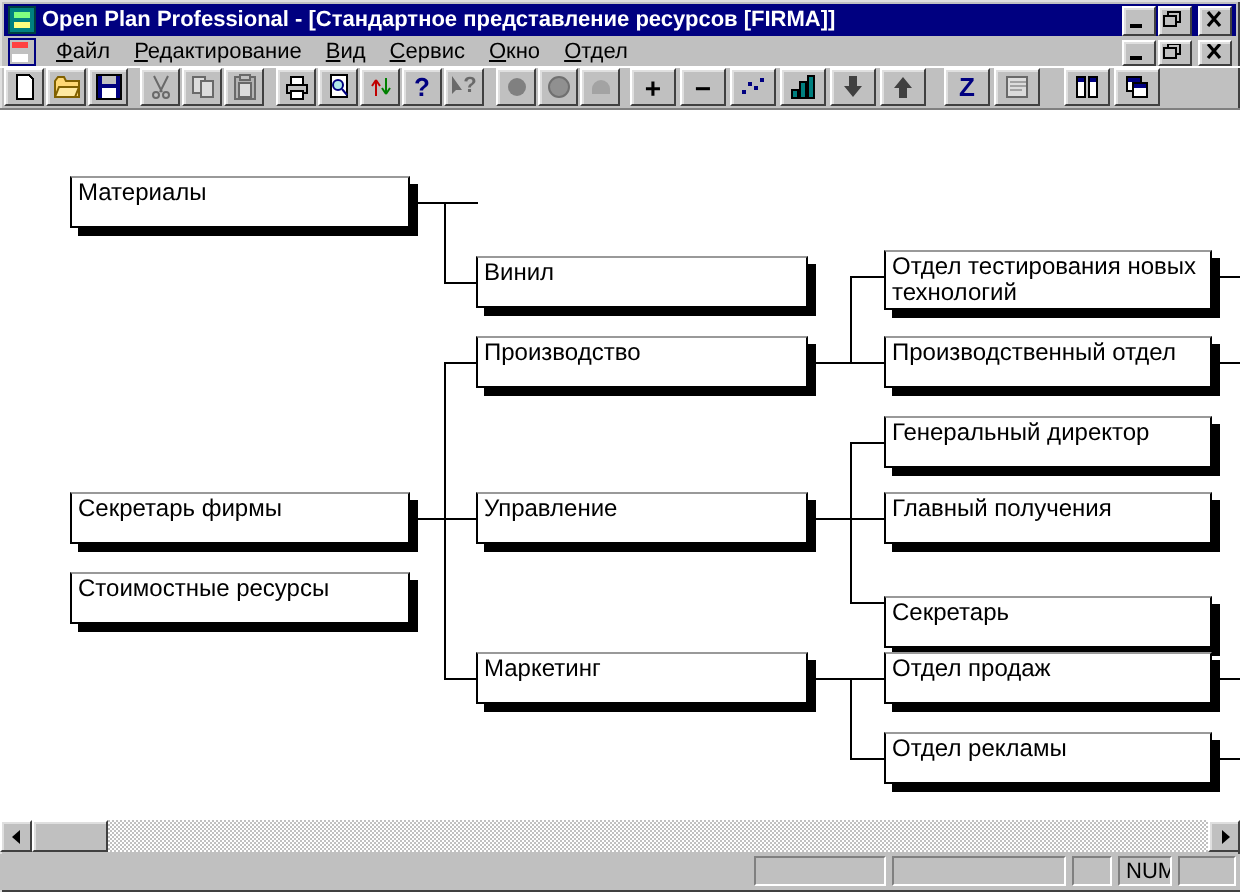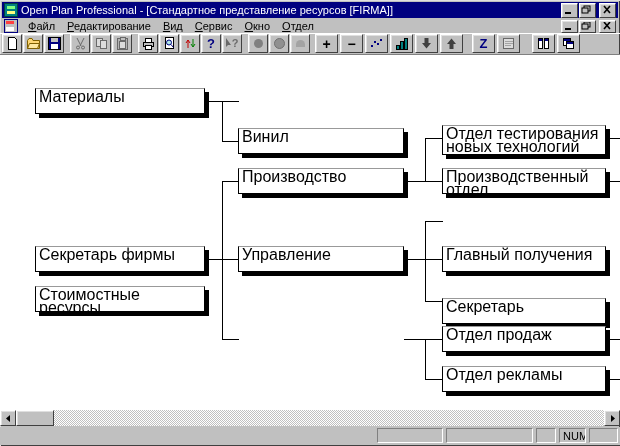--- a/index.html
+++ b/index.html
@@ -7,21 +7,21 @@
     position:relative;width:620px;height:446px;background:#c0c0c0;
     font-family:"Liberation Sans",sans-serif;font-size:11px;color:#000;
     overflow:hidden;box-shadow:inset 1px 1px 0 #dfdfdf, inset -1px -1px 0 #404040;
   }
   
   .titlebar{position:absolute;left:2px;top:2px;width:616px;height:16px;background:#000080;
     display:flex;align-items:center;}
   .titlebar .app-icon{width:12px;height:12px;margin:0 3px 0 2px;position:relative;background:#008080;border:1px solid #004040;}
   .titlebar .app-icon i{position:absolute;left:2px;top:2px;width:8px;height:3px;background:#80ff80;}
   .titlebar .app-icon b{position:absolute;left:2px;bottom:2px;width:8px;height:3px;background:#ffff80;}
-  .title-text{color:#fff;font-weight:normal;white-space:nowrap;overflow:hidden;flex:1;}
+  .title-text{color:#fff;font-weight:bold;white-space:nowrap;overflow:hidden;flex:1;}
   .winbtns{display:flex;gap:1px;margin-right:2px;}
   .winbtn{width:15px;height:13px;background:#c0c0c0;position:relative;
     border:1px solid;border-color:#fff #404040 #404040 #fff;box-shadow:inset 1px 1px 0 #dfdfdf;}
   .winbtn.gap{margin-left:2px;}
   .winbtn svg{position:absolute;left:1px;top:1px;}
   
   .menubar{position:absolute;left:2px;top:19px;width:616px;height:14px;display:flex;align-items:center;}
   .doc-icon{width:12px;height:12px;margin:0 4px 0 2px;background:#c0c0c0;position:relative;border:1px solid #000080;}
   .doc-icon i{position:absolute;left:1px;top:1px;width:8px;height:3px;background:#ff4040;}
   .doc-icon b{position:absolute;left:1px;bottom:1px;width:8px;height:4px;background:#ffffff;}
@@ -36,21 +36,21 @@
     display:flex;align-items:center;justify-content:center;font-family:"Liberation Sans",sans-serif;}
   .tb.w20{width:20px;} .tb.w23{width:23px;}
   .tb span{font-size:11px;font-weight:bold;line-height:1;}
   .tb.disabled svg,.tb.disabled span,.tb.disabled .arch{opacity:.45;filter:grayscale(1);}
   .arch{width:9px;height:7px;background:#808080;border-radius:5px 5px 0 0;}
   .dot{width:9px;height:9px;border-radius:50%;background:#808080;}
   .toolbar-edge{position:absolute;left:0;top:54px;width:620px;height:1px;background:#808080;}
   
   .canvas{position:absolute;left:0;top:55px;width:620px;height:355px;background:#fff;overflow:hidden;}
   .node{position:absolute;height:26px;background:#fff;border:1px solid #000;border-top-color:#999;
-    box-shadow:4px 4px 0 #000;padding:1px 0 0 3px;line-height:13px;font-size:16px;z-index:2;box-sizing:border-box;}
+    box-shadow:4px 4px 0 #000;padding:1px 0 0 3px;line-height:13px;font-size:12px;z-index:2;box-sizing:border-box;}
   .node.tall{height:30px;}
   .hl,.vl{position:absolute;background:#000;z-index:1;}
   .hl{height:1px;} .vl{width:1px;}
   
   .hscroll{position:absolute;left:0;top:410px;width:620px;height:16px;
     background-color:#c0c0c0;
     background-image:linear-gradient(45deg,#fff 25%,transparent 25%,transparent 75%,#fff 75%),
                      linear-gradient(45deg,#fff 25%,transparent 25%,transparent 75%,#fff 75%);
     background-size:2px 2px;background-position:0 0,1px 1px;}
   .sbtn{position:absolute;top:0;width:16px;height:16px;background:#c0c0c0;
@@ -260,22 +260,24 @@
   <div class="toolbar-edge"></div>
 
   <div class="canvas">
 
     <div class="node" style="left:35px;top:33px;width:170px">Материалы</div>
     <div class="node" style="left:35px;top:191px;width:170px">Секретарь фирмы</div>
     <div class="node" style="left:35px;top:231px;width:170px">Стоимостные ресурсы</div>
     <div class="node" style="left:238px;top:73px;width:166px">Винил</div>
     <div class="node" style="left:238px;top:113px;width:166px">Производство</div>
     <div class="node" style="left:238px;top:191px;width:166px">Управление</div>
+    <div class="node" style="left:238px;top:271px;width:166px">Маркетинг</div>
     <div class="node tall" style="left:442px;top:70px;width:164px">Отдел тестирования новых технологий</div>
     <div class="node" style="left:442px;top:113px;width:164px">Производственный отдел</div>
+    <div class="node" style="left:442px;top:153px;width:164px">Генеральный директор</div>
     <div class="node" style="left:442px;top:191px;width:164px">Главный получения</div>
     <div class="node" style="left:442px;top:243px;width:164px">Секретарь</div>
     <div class="node" style="left:442px;top:271px;width:164px">Отдел продаж</div>
     <div class="node" style="left:442px;top:311px;width:164px">Отдел рекламы</div>
 
     <div class="hl" style="left:205px;top:46px;width:34px"></div>
     <div class="vl" style="left:222px;top:46px;height:41px"></div>
     <div class="hl" style="left:222px;top:86px;width:17px"></div>
     <div class="hl" style="left:205px;top:204px;width:18px"></div>
     <div class="vl" style="left:222px;top:126px;height:159px"></div>

